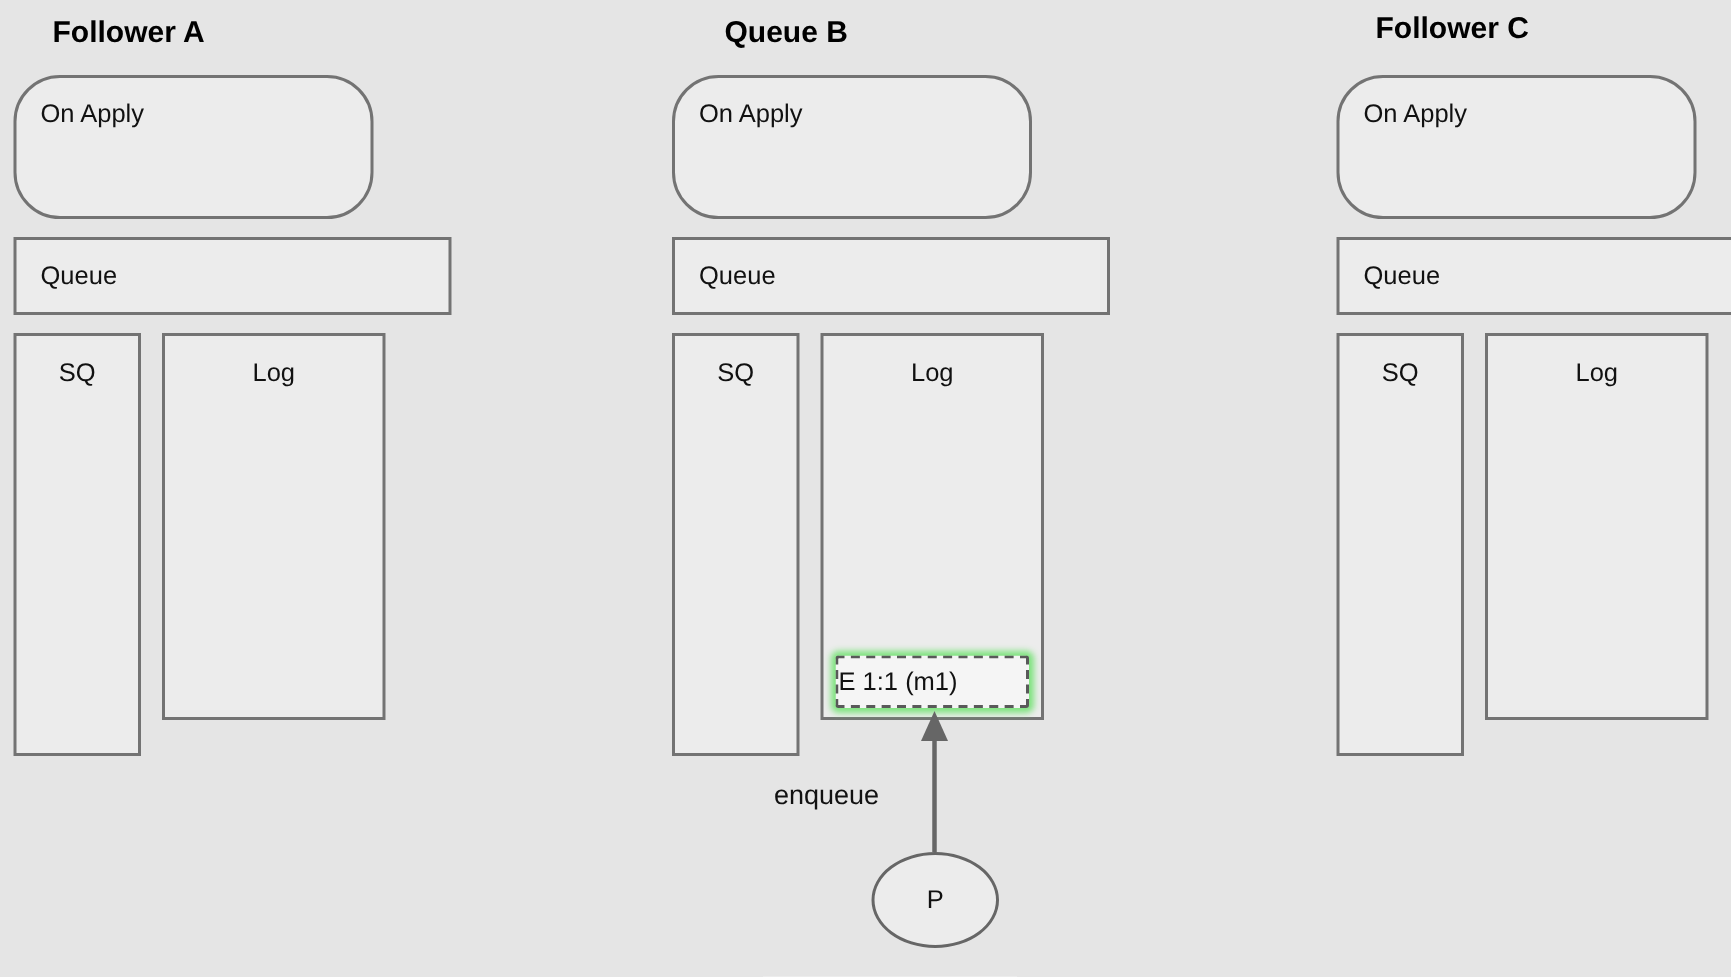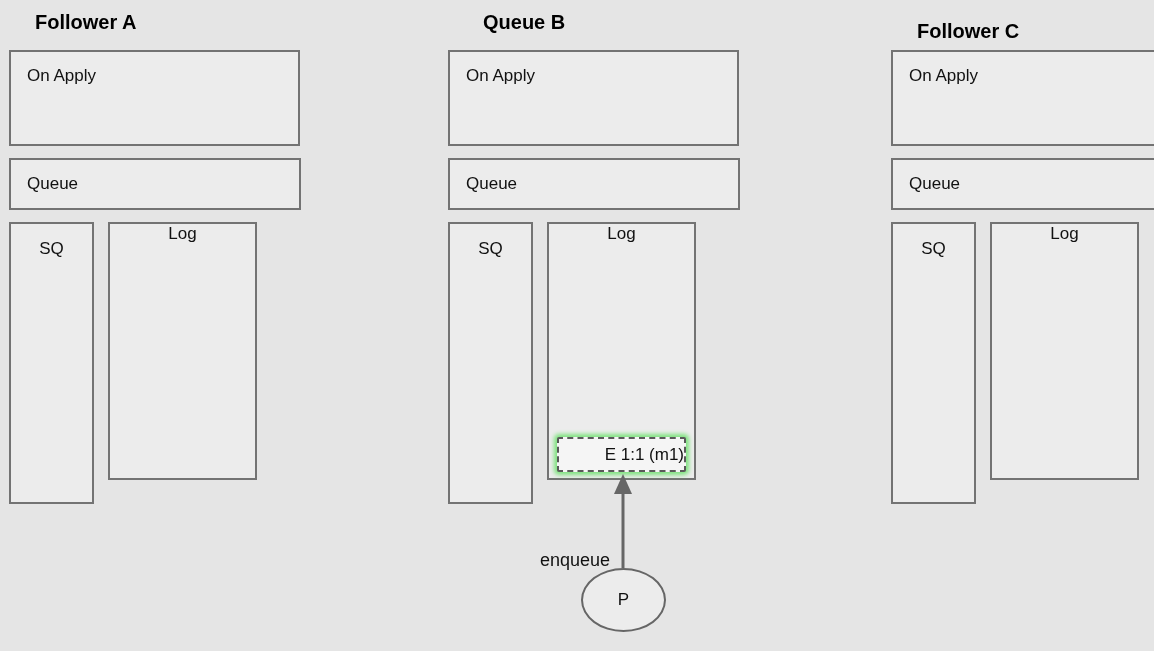--- a/index.html
+++ b/index.html
@@ -22,70 +22,71 @@
   .node-title {
     position: absolute;
     top: 11px;
     left: 26px;
     font-size: 20px;
     font-weight: bold;
     color: #000;
     white-space: nowrap;
   }
   .node-b .node-title { left: 35px; }
-  .node-c .node-title { top: 8px; margin-top: 12px; }
+  .node-c .node-title { top: 8px; }
   .box {
     position: absolute;
     background: #ececec;
     border: 2px solid #737373;
     font-size: 17px;
     color: #111;
   }
   .box-on-apply {
     left: 0; top: 50px;
-    width: 291px; height: 96px;
+    width: 240px; height: 96px;
     padding: 14px 0 0 16px;
+    border-radius: 31px;
   }
   .box-queue {
     left: 0; top: 158px;
     width: 292px; height: 52px;
     padding: 14px 0 0 16px;
   }
   .box-sq {
     left: 0; top: 222px;
     width: 85px; height: 282px;
     text-align: center;
     padding-top: 15px;
   }
   .box-log {
     left: 99px; top: 222px;
     width: 149px; height: 258px;
     text-align: center;
+    padding-top: 15px;
   }
   .log-entry {
     position: absolute;
     left: 8px; bottom: 6px;
     width: 129px; height: 35px;
     background: #f5f5f5;
     border: 2px dashed #595959;
     border-radius: 2px;
     box-shadow: 0 0 4px 3px #7ee37e;
     font-size: 17px;
     line-height: 31px;
-    text-align: right;
+    text-align: left;
     white-space: nowrap;
   }
   .enqueue-label {
     position: absolute;
-    left: 500px; top: 520px;
+    left: 476px; top: 520px;
     width: 110px;
     text-align: right;
     font-size: 18px;
     color: #111;
-    margin-top: 30px;
   }
   .arrow-svg {
     position: absolute;
     left: 606px; top: 473px;
     width: 34px; height: 95px;
   }
   .producer-ellipse {
     position: absolute;
     left: 581px; top: 568px;
     width: 85px; height: 64px;

